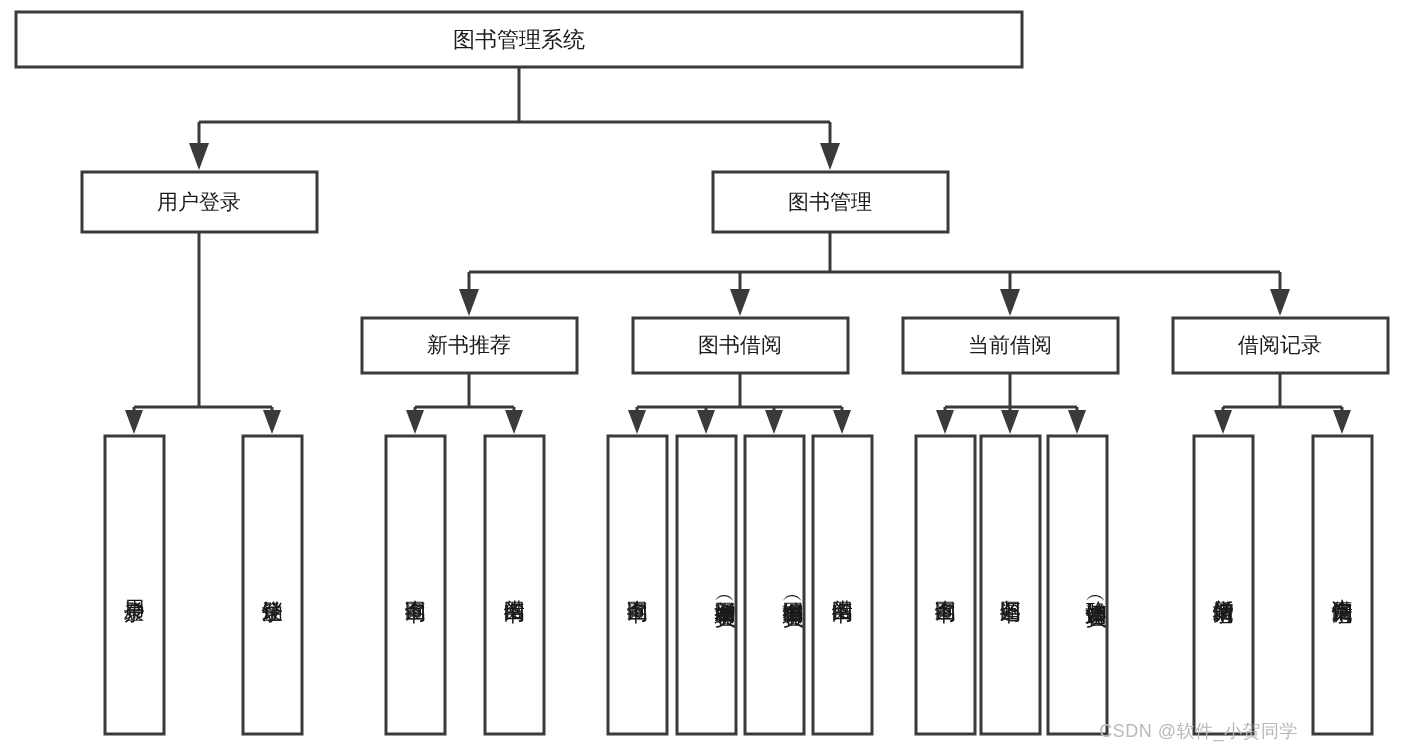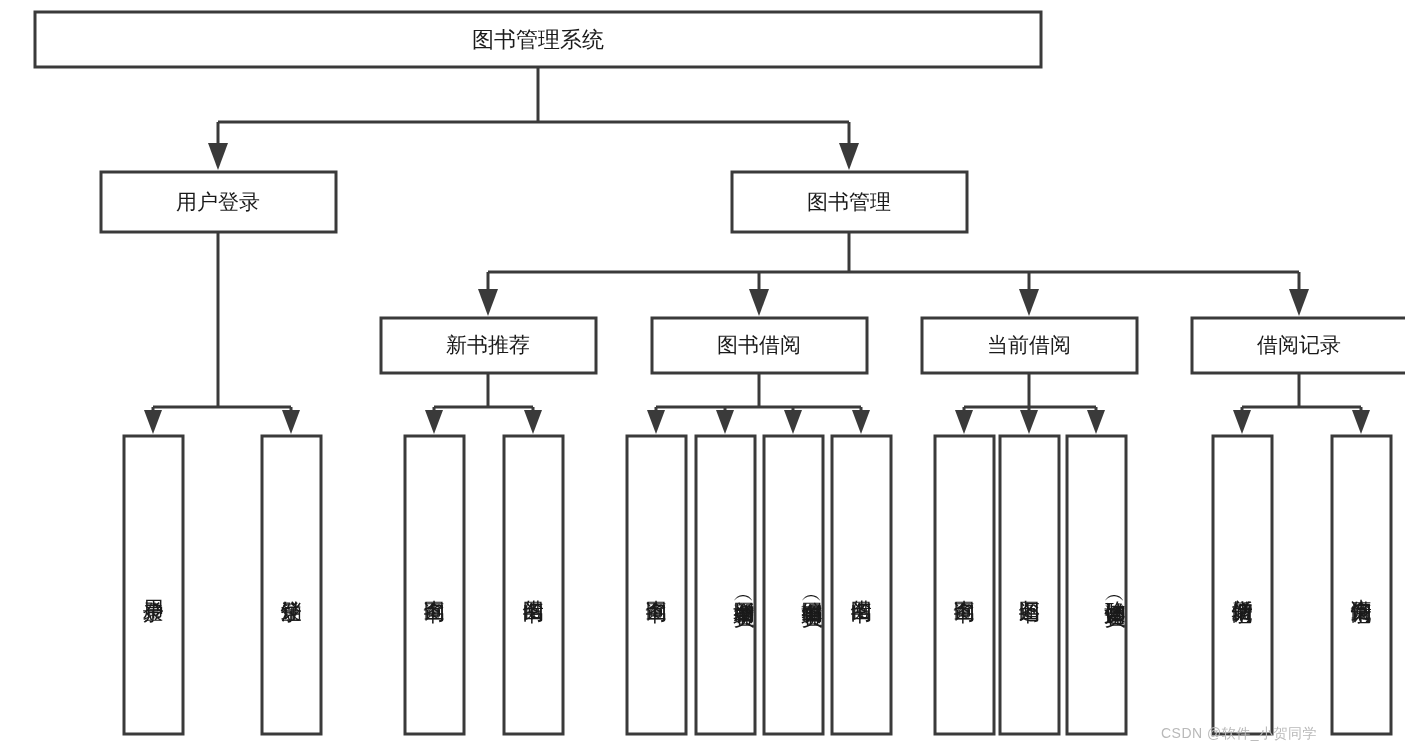--- a/index.html
+++ b/index.html
@@ -11,21 +11,20 @@
     width: 1405px;
     height: 747px;
     font-family: "Liberation Sans", "DejaVu Sans", sans-serif;
     overflow: hidden;
   }
   #diagram-root {
     position: relative;
     width: 1306px;
     height: 747px;
     background: #ffffff;
-    margin-left: 19px;
   }
   svg#diagram-svg {
     position: absolute;
     left: 0;
     top: 0;
     width: 1405px;
     height: 747px;
     display: block;
   }
   .node-box {
@@ -69,21 +68,21 @@
     letter-spacing: 1px;
     text-align: center;
     pointer-events: none;
     white-space: nowrap;
   }
   .watermark {
     position: absolute;
     right: 8px;
     bottom: 4px;
     font-family: "Liberation Sans", "DejaVu Sans", sans-serif;
-    font-size: 14px;
+    font-size: 18px;
     color: #b9b9b9;
     letter-spacing: 0.5px;
     white-space: nowrap;
   }
 </style>
 </head>
 <body>
 
 <div id="diagram-root">
 

